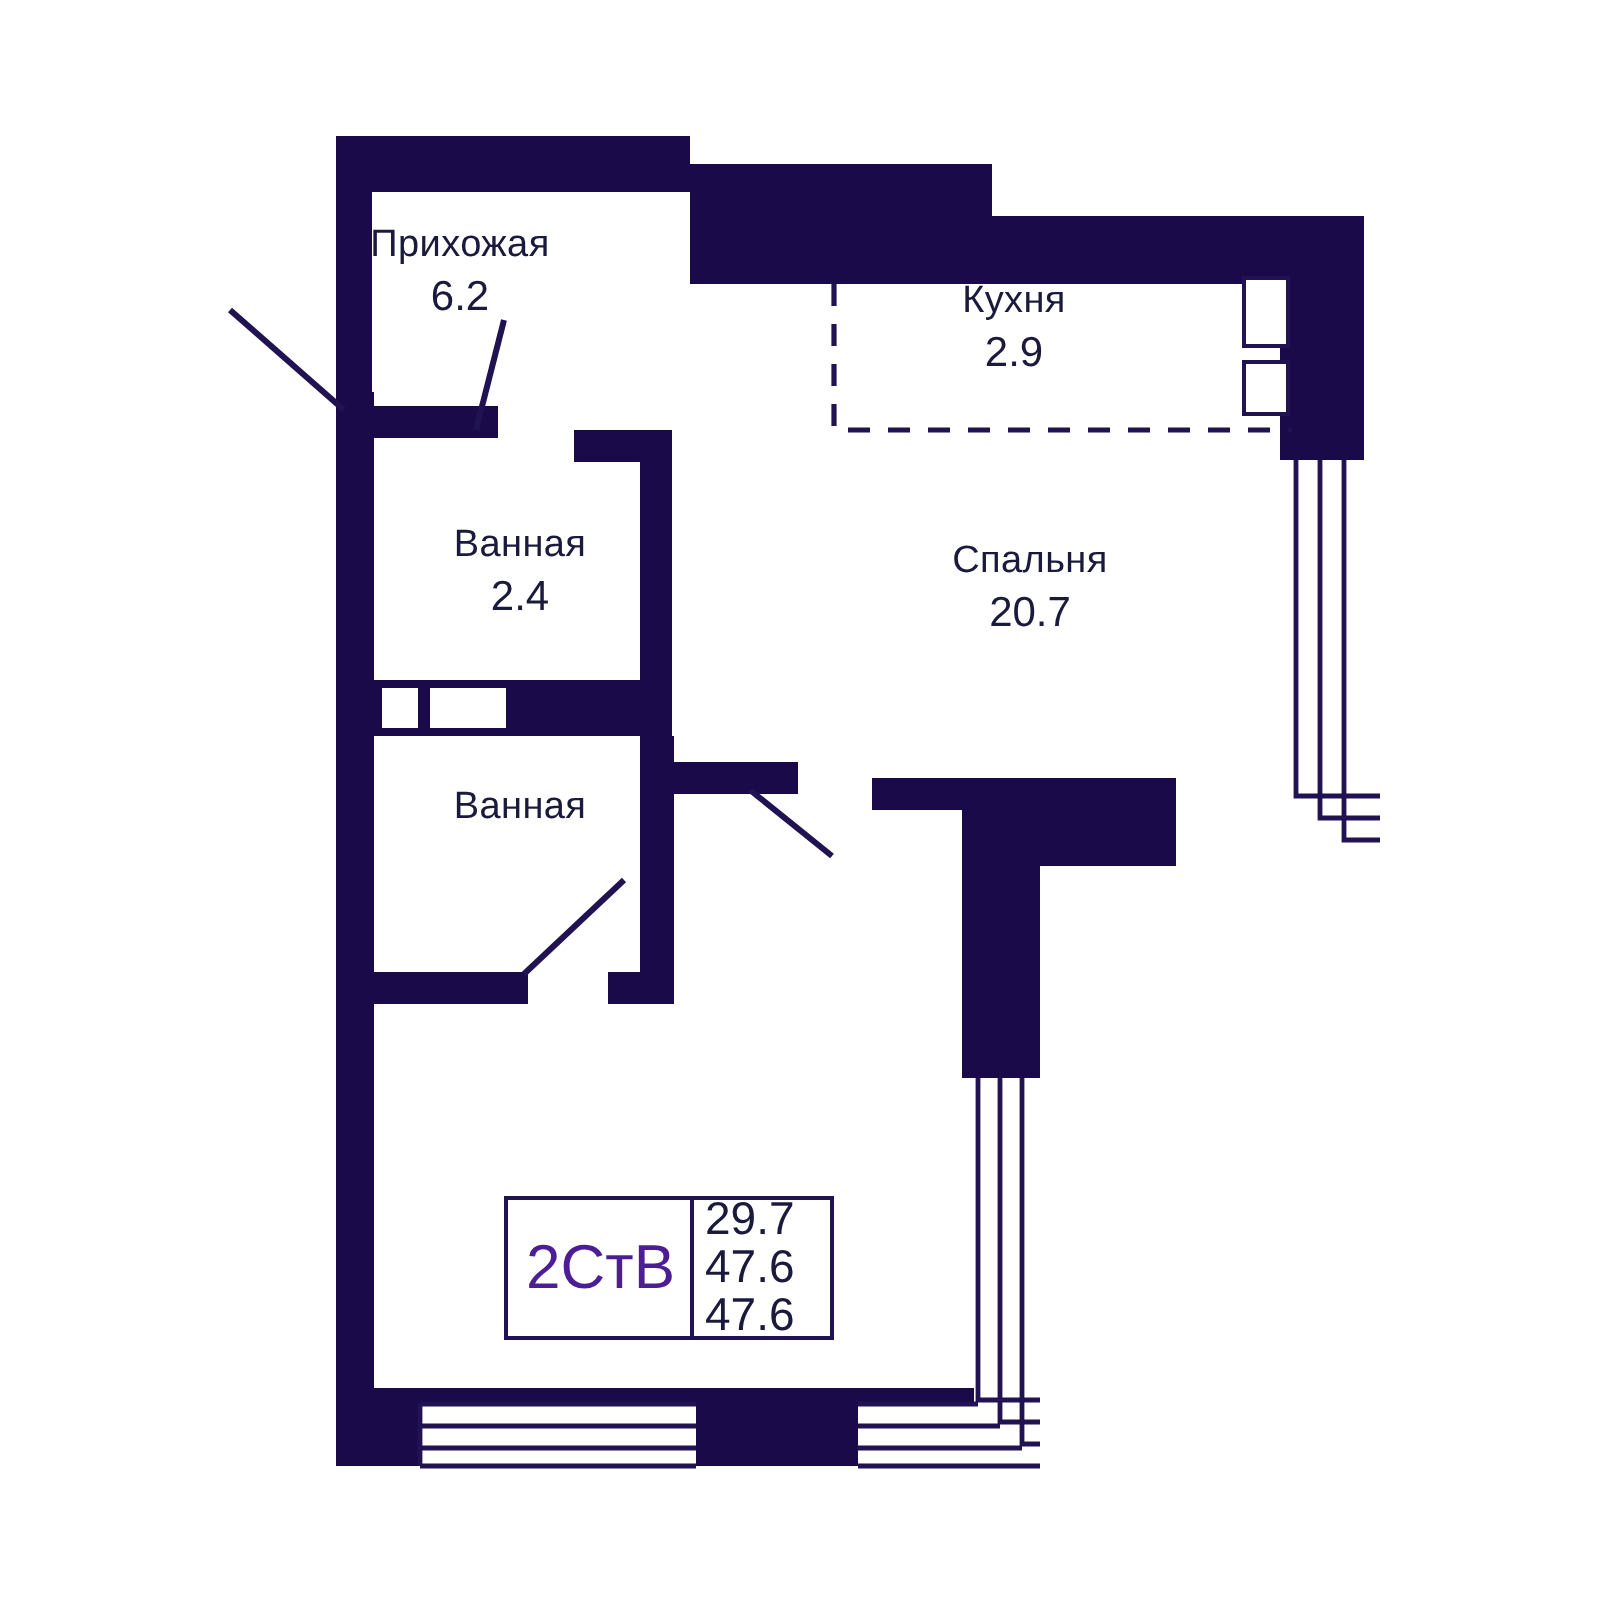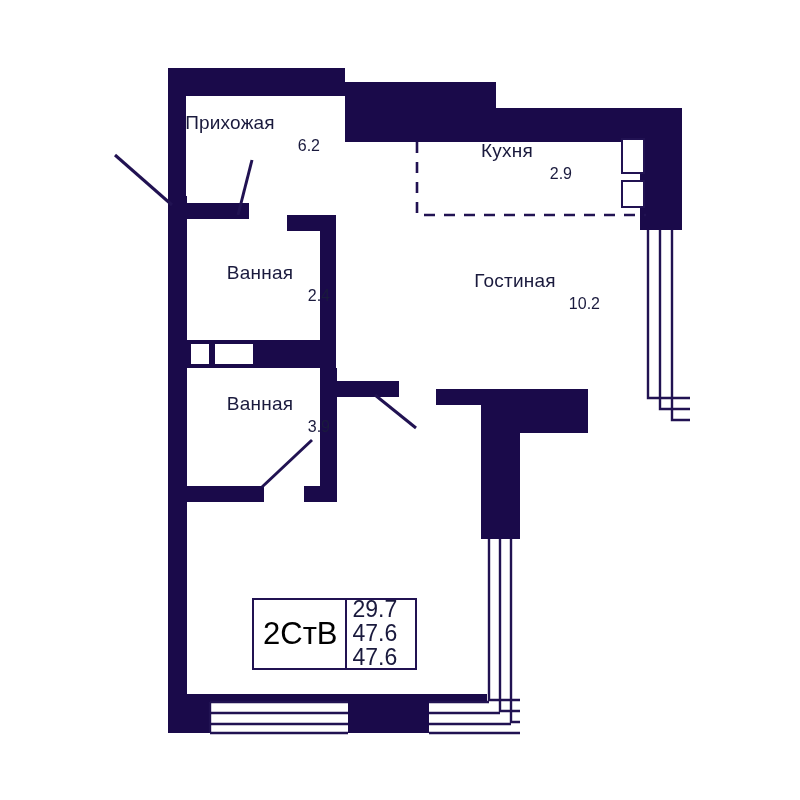--- a/index.html
+++ b/index.html
@@ -36,40 +36,39 @@
     white-space: nowrap;
     user-select: none;
   }
   .room-label .rl-name {
     display: block;
     font-size: 19px;
     letter-spacing: 0.2px;
   }
   .room-label .rl-area {
     display: block;
-    font-size: 16px;
+    font-size: 21px;
     margin-top: 4px;
-    text-align: right;
   }
   .info-box {
     position: absolute;
     display: flex;
     flex-direction: row;
     align-items: stretch;
     background: #ffffff;
     border: 2px solid #211252;
     box-sizing: border-box;
   }
   .info-code {
     display: flex;
     align-items: center;
     justify-content: center;
     padding: 0 7px 0 9px;
     font-size: 31px;
-    color: #000000;
+    color: #4c1d95;
     letter-spacing: 0px;
   }
   .info-divider {
     width: 2px;
     background: #211252;
   }
   .info-values {
     display: flex;
     flex-direction: column;
     justify-content: center;
@@ -174,32 +173,31 @@
     <span class="rl-name">Прихожая</span>
     <span class="rl-area">6.2</span>
   </div>
 
   <div class="room-label" style="left:442px; top:140px; width:130px;">
     <span class="rl-name">Кухня</span>
     <span class="rl-area">2.9</span>
   </div>
 
   <div class="room-label" style="left:430px; top:270px; width:170px;">
-    <span class="rl-name">Гостиная</span>
-    <span class="rl-area">10.2</span>
+    <span class="rl-name">Спальня</span>
+    <span class="rl-area">20.7</span>
   </div>
 
   <div class="room-label" style="left:190px; top:262px; width:140px;">
     <span class="rl-name">Ванная</span>
     <span class="rl-area">2.4</span>
   </div>
 
   <div class="room-label" style="left:190px; top:393px; width:140px;">
     <span class="rl-name">Ванная</span>
-    <span class="rl-area">3.9</span>
   </div>
 
 
   <div class="info-box" style="left:252px; top:598px; width:165px; height:72px;">
     <div class="info-code">2СтВ</div>
     <div class="info-divider"></div>
     <div class="info-values">
       <span>29.7</span>
       <span>47.6</span>
       <span>47.6</span>

